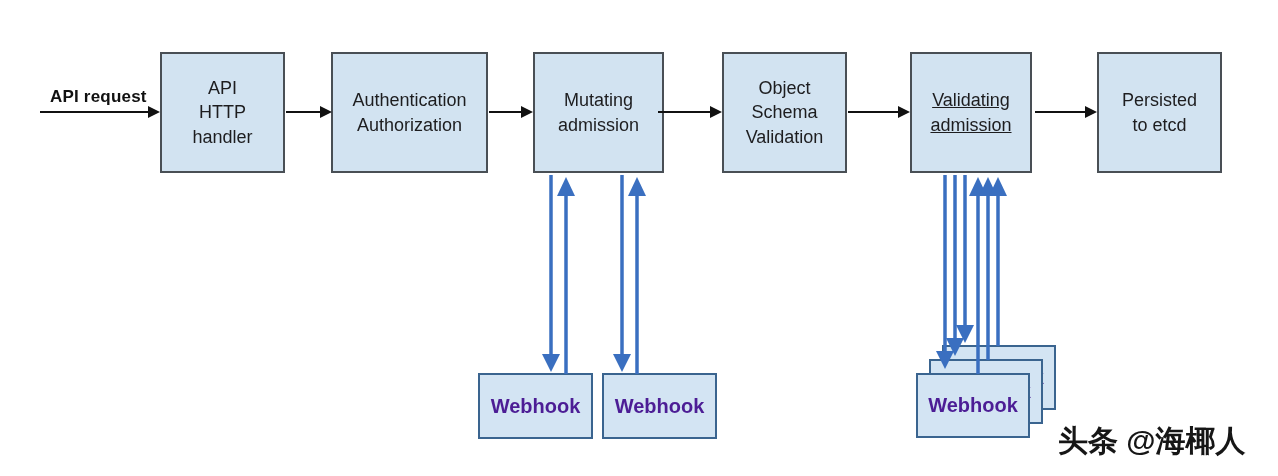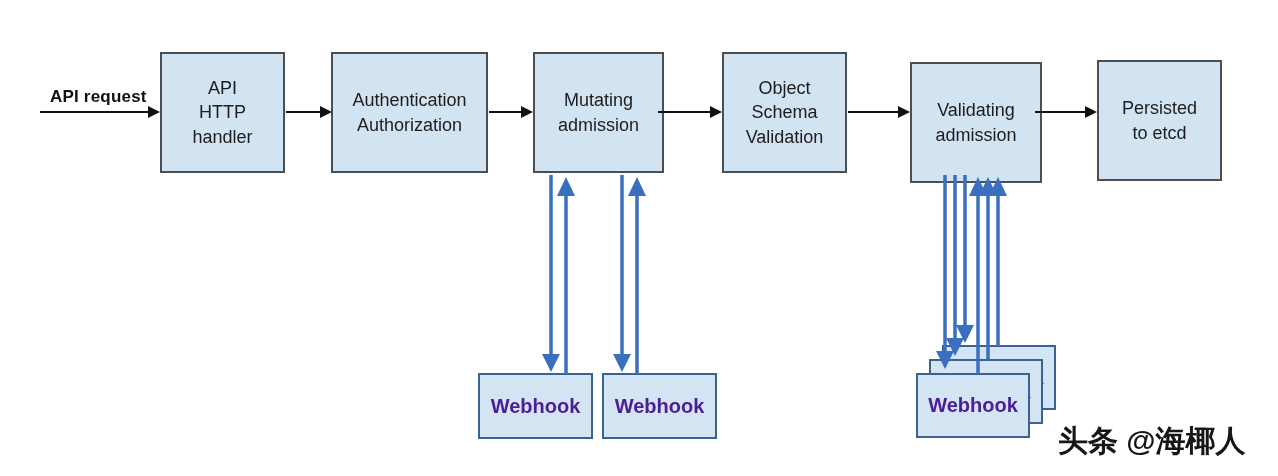--- a/index.html
+++ b/index.html
@@ -33,22 +33,22 @@
   }
   .arrow-layer {
     position:absolute; left:0; top:0; width:1278px; height:476px;
     z-index:10; pointer-events:none;
   }
   
   .n0 { left:160px; top:52px; width:125px; height:121px; }
   .n1 { left:331px; top:52px; width:157px; height:121px; }
   .n2 { left:533px; top:52px; width:131px; height:121px; }
   .n3 { left:722px; top:52px; width:125px; height:121px; }
-  .n4 { left:910px; top:62px; width:132px; height:121px; }
-  .n5 { left:1097px; top:60px; width:125px; height:121px; }
+  .n4 { left:910px; top:52px; width:122px; height:121px;text-decoration:underline; }
+  .n5 { left:1097px; top:52px; width:125px; height:121px; }
   
   .wm0 { left:478px; top:373px; width:115px; height:66px; }
   .wm1 { left:602px; top:373px; width:115px; height:66px; }
   .wv-back   { left:942px; top:345px; width:114px; height:65px; z-index:1; }
   .wv-middle { left:929px; top:359px; width:114px; height:65px; z-index:2; }
   .wv-front  { left:916px; top:373px; width:114px; height:65px; z-index:3; }
 </style>
 </head>
 <body>
 

